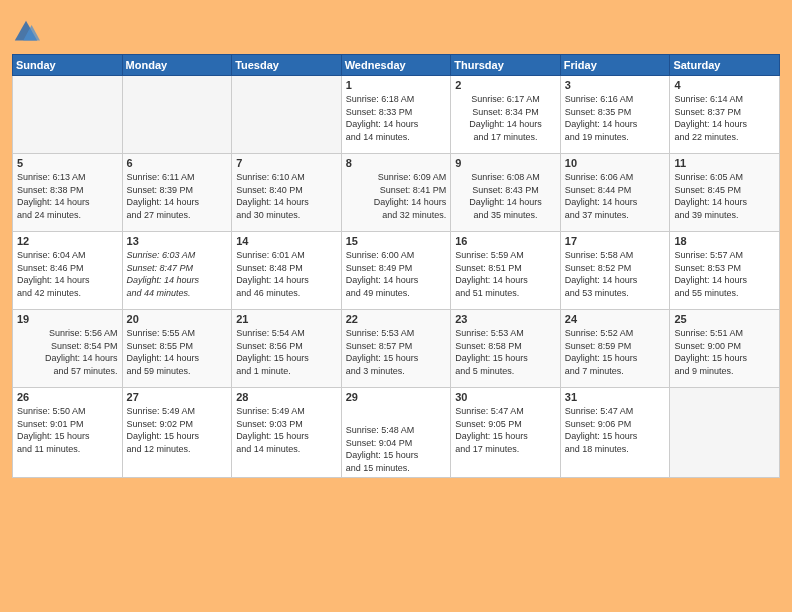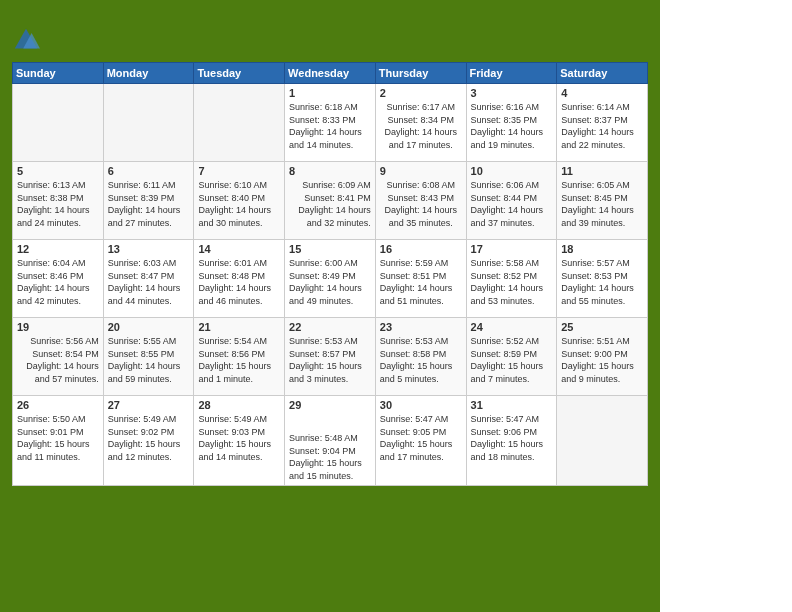--- a/index.html
+++ b/index.html
@@ -4,24 +4,24 @@
   <style>
     * { margin: 0; padding: 0; box-sizing: border-box; }
     body {
       font-family: Arial, sans-serif;
       background: #fff;
       width: 792px;
       height: 612px;
       overflow: hidden;
     }
     .container {
-      width: 660px;
+      width: 792px;
       height: 612px;
-      padding: 26px 12px;
-      background: #4d7c0f;
+      padding: 18px 12px;
+      background: #fdba74;
     }
     .header {
       display: flex;
       justify-content: space-between;
       align-items: flex-start;
       margin-bottom: 8px;
     }
     .logo {
       display: flex;
       align-items: center;
@@ -225,21 +225,21 @@
         <tr>
           <td>
             <span class="day-number">12</span>
             <div class="day-info" style="white-space: pre-line;">Sunrise: 6:04 AM
 Sunset: 8:46 PM
 Daylight: 14 hours
 and 42 minutes.</div>
           </td>
           <td>
             <span class="day-number">13</span>
-            <div class="day-info" style="white-space: pre-line;">Sunrise: 6:03 AM
+            <div class="day-info" style="white-space: pre-line; font-style: italic;">Sunrise: 6:03 AM
 Sunset: 8:47 PM
 Daylight: 14 hours
 and 44 minutes.</div>
           </td>
           <td>
             <span class="day-number">14</span>
             <div class="day-info" style="white-space: pre-line;">Sunrise: 6:01 AM
 Sunset: 8:48 PM
 Daylight: 14 hours
 and 46 minutes.</div>

